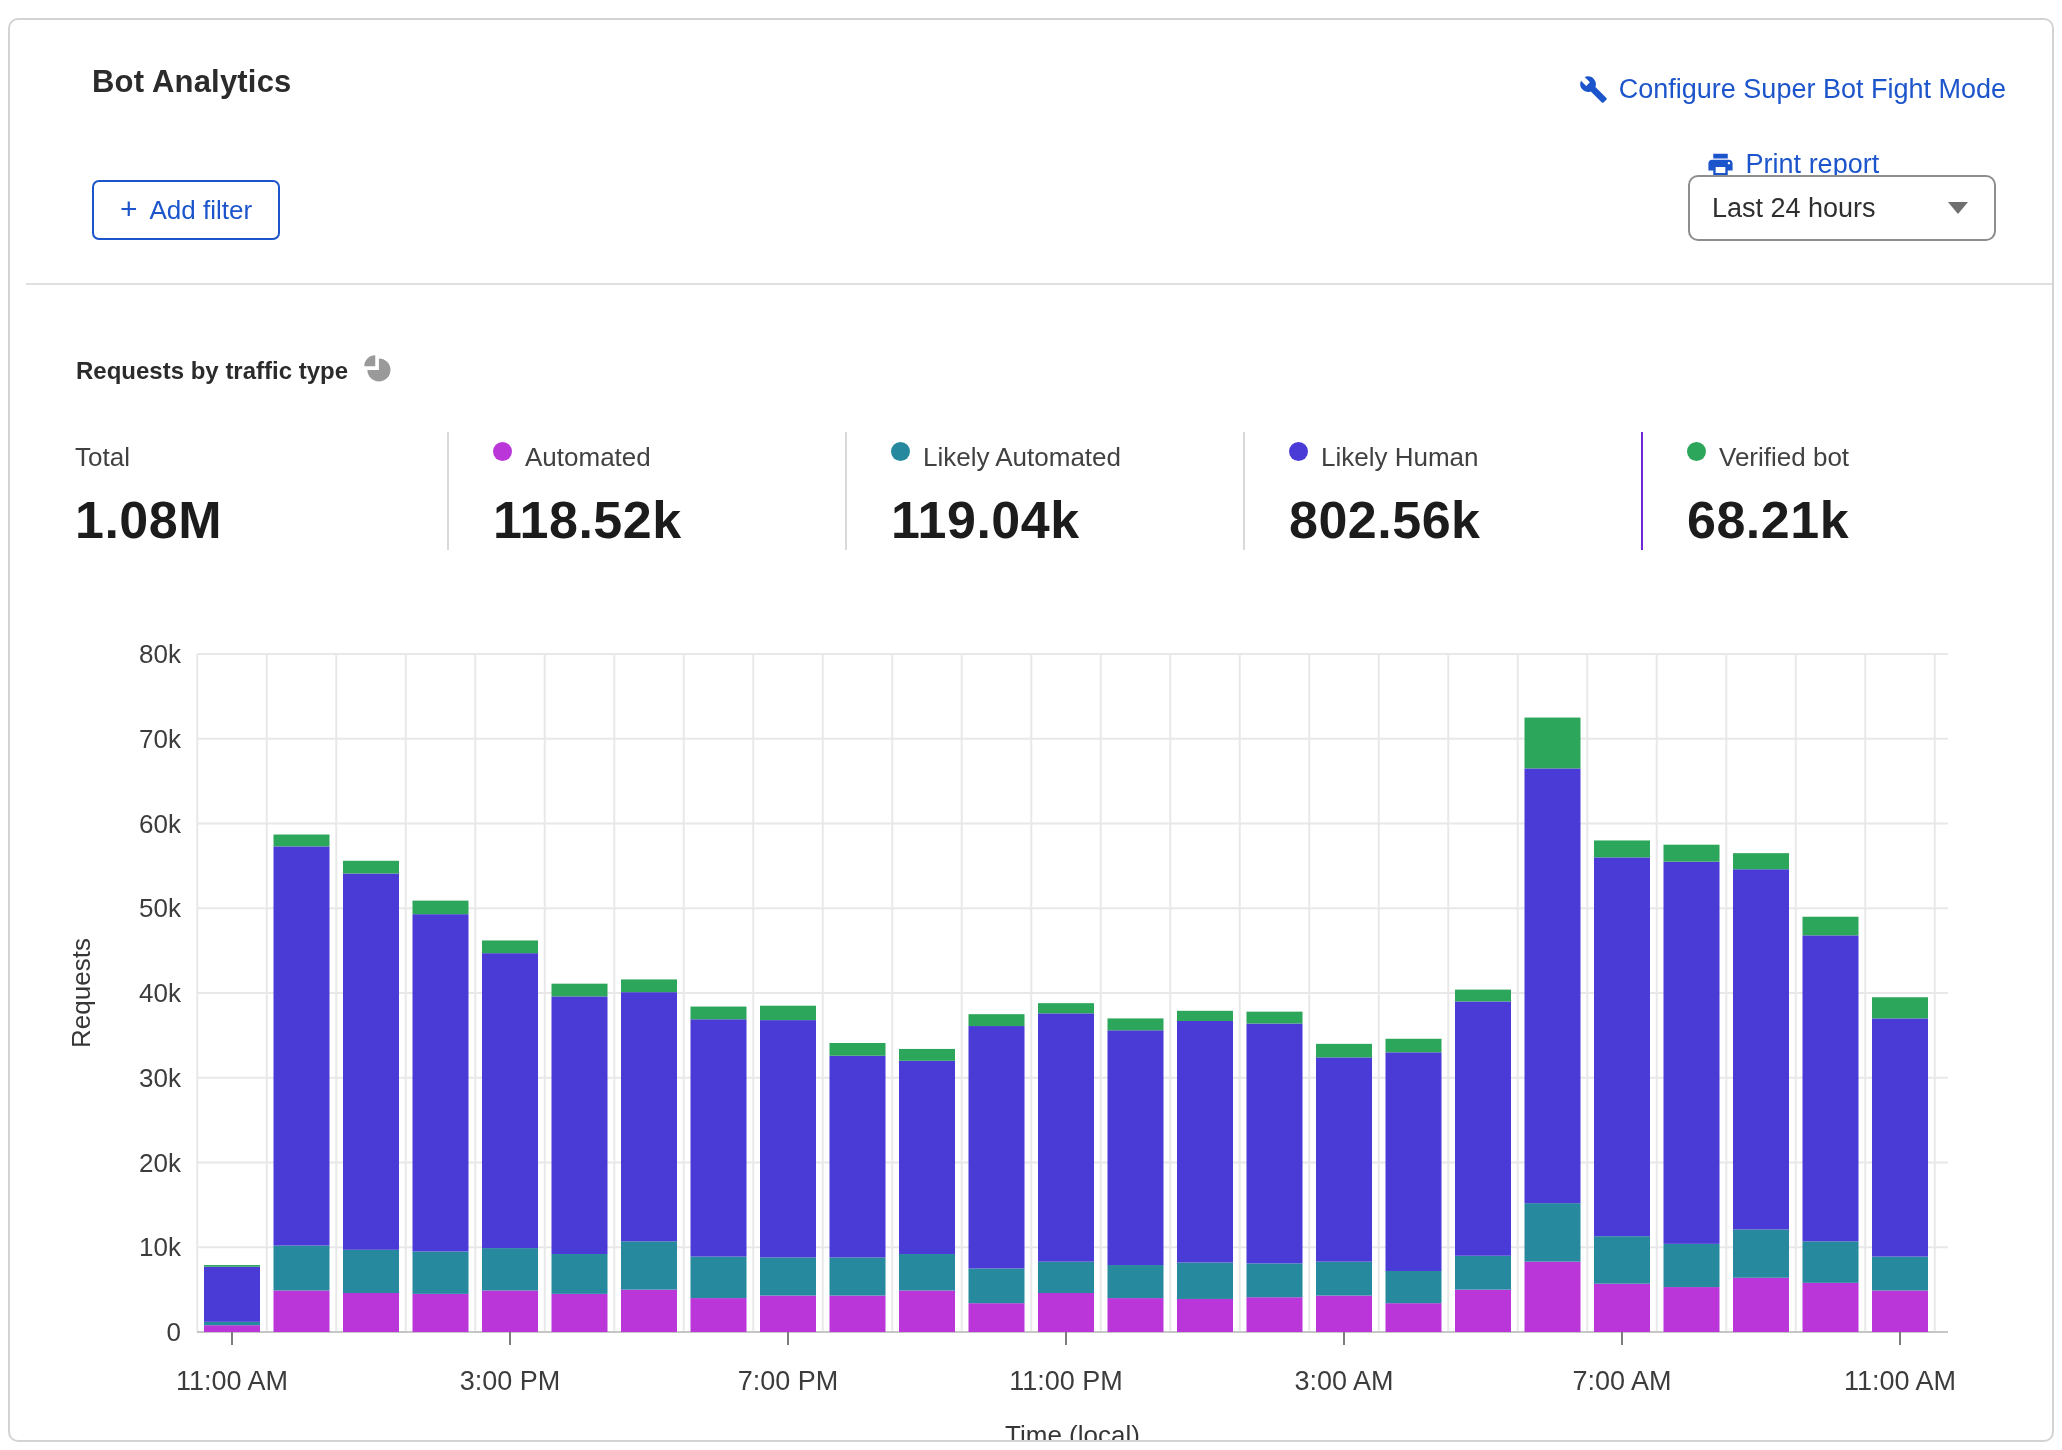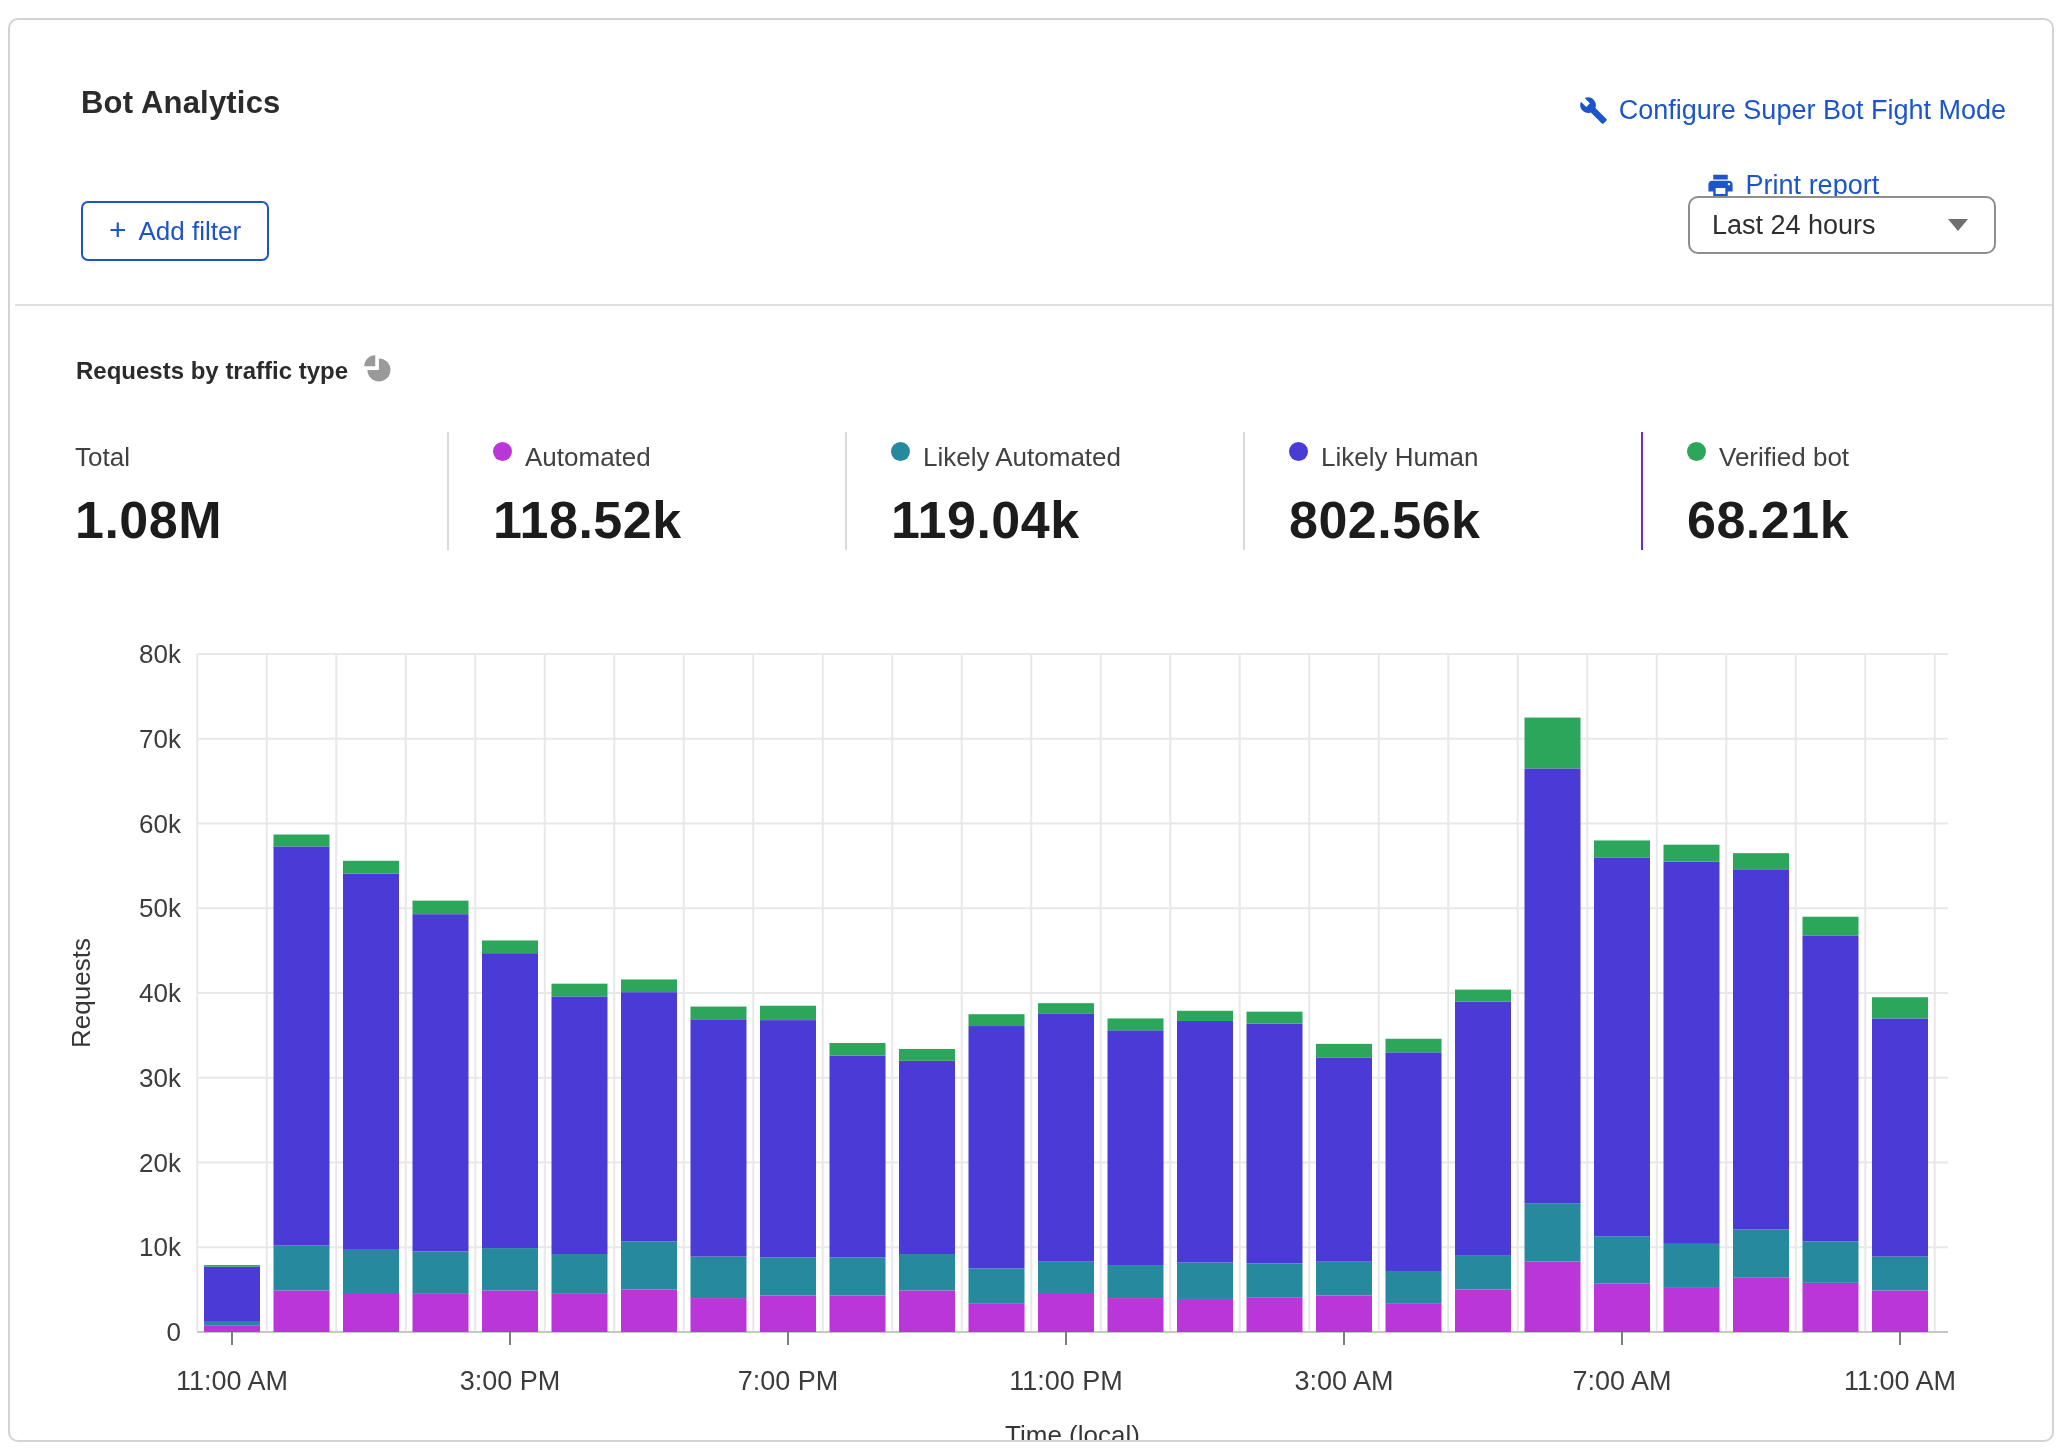--- a/index.html
+++ b/index.html
@@ -3,30 +3,30 @@
 <meta charset="utf-8">
 <style>
   * { margin:0; padding:0; box-sizing:border-box; }
   html,body { width:2062px; height:1450px; background:#fff; font-family:"Liberation Sans", sans-serif; }
   body { position:relative; overflow:hidden; }
 
   .card { position:absolute; top:18px; left:8px; width:2046px; height:1424px;
           background:#fff; border:2px solid #d3d3d3; border-radius:10px; }
 
   
-  .header { position:absolute; top:0; left:5px; right:0; height:265px; border-bottom:2px solid #e0e0e0;margin-top:21px; }
+  .header { position:absolute; top:0; left:16px; right:0; height:265px; border-bottom:2px solid #e0e0e0; }
   .page-title { position:absolute; left:66px; top:44px; font-size:31px; font-weight:700; color:#2b2b2b; letter-spacing:.2px; }
   .links-row { position:absolute; top:54px; right:46px; display:flex; align-items:center; gap:44px;flex-direction:column; }
   .hlink { display:flex; align-items:center; gap:11px; color:#1c55cb; font-size:27px; cursor:pointer; }
   .hlink svg { display:block; }
   .add-filter-btn { position:absolute; left:66px; top:160px; height:60px; padding:0 26px;
           border:2px solid #1c55cb; border-radius:7px; background:#fff; color:#1c55cb;
           font-size:26px; display:flex; align-items:center; gap:12px; cursor:pointer; }
   .add-filter-btn .plus { font-size:30px; font-weight:400; line-height:1; margin-top:-3px; }
-  .time-select { position:absolute; right:56px; top:155px; width:308px; height:58px;
+  .time-select { position:absolute; right:56px; top:155px; width:308px; height:66px;
           border:2px solid #8d8d8d; border-radius:10px; background:#fff; display:flex;
           align-items:center; justify-content:space-between; padding:0 26px 0 22px;
           font-size:27px; color:#2f2f2f; cursor:pointer; }
   .chevron { width:0; height:0; border-left:10px solid transparent; border-right:10px solid transparent;
           border-top:12px solid #6f6f6f; }
 
   
   .section-title-row { position:absolute; left:66px; top:334px; display:flex; align-items:center; gap:15px; }
   .section-title { font-size:24px; font-weight:700; color:#2b2b2b; }
 

